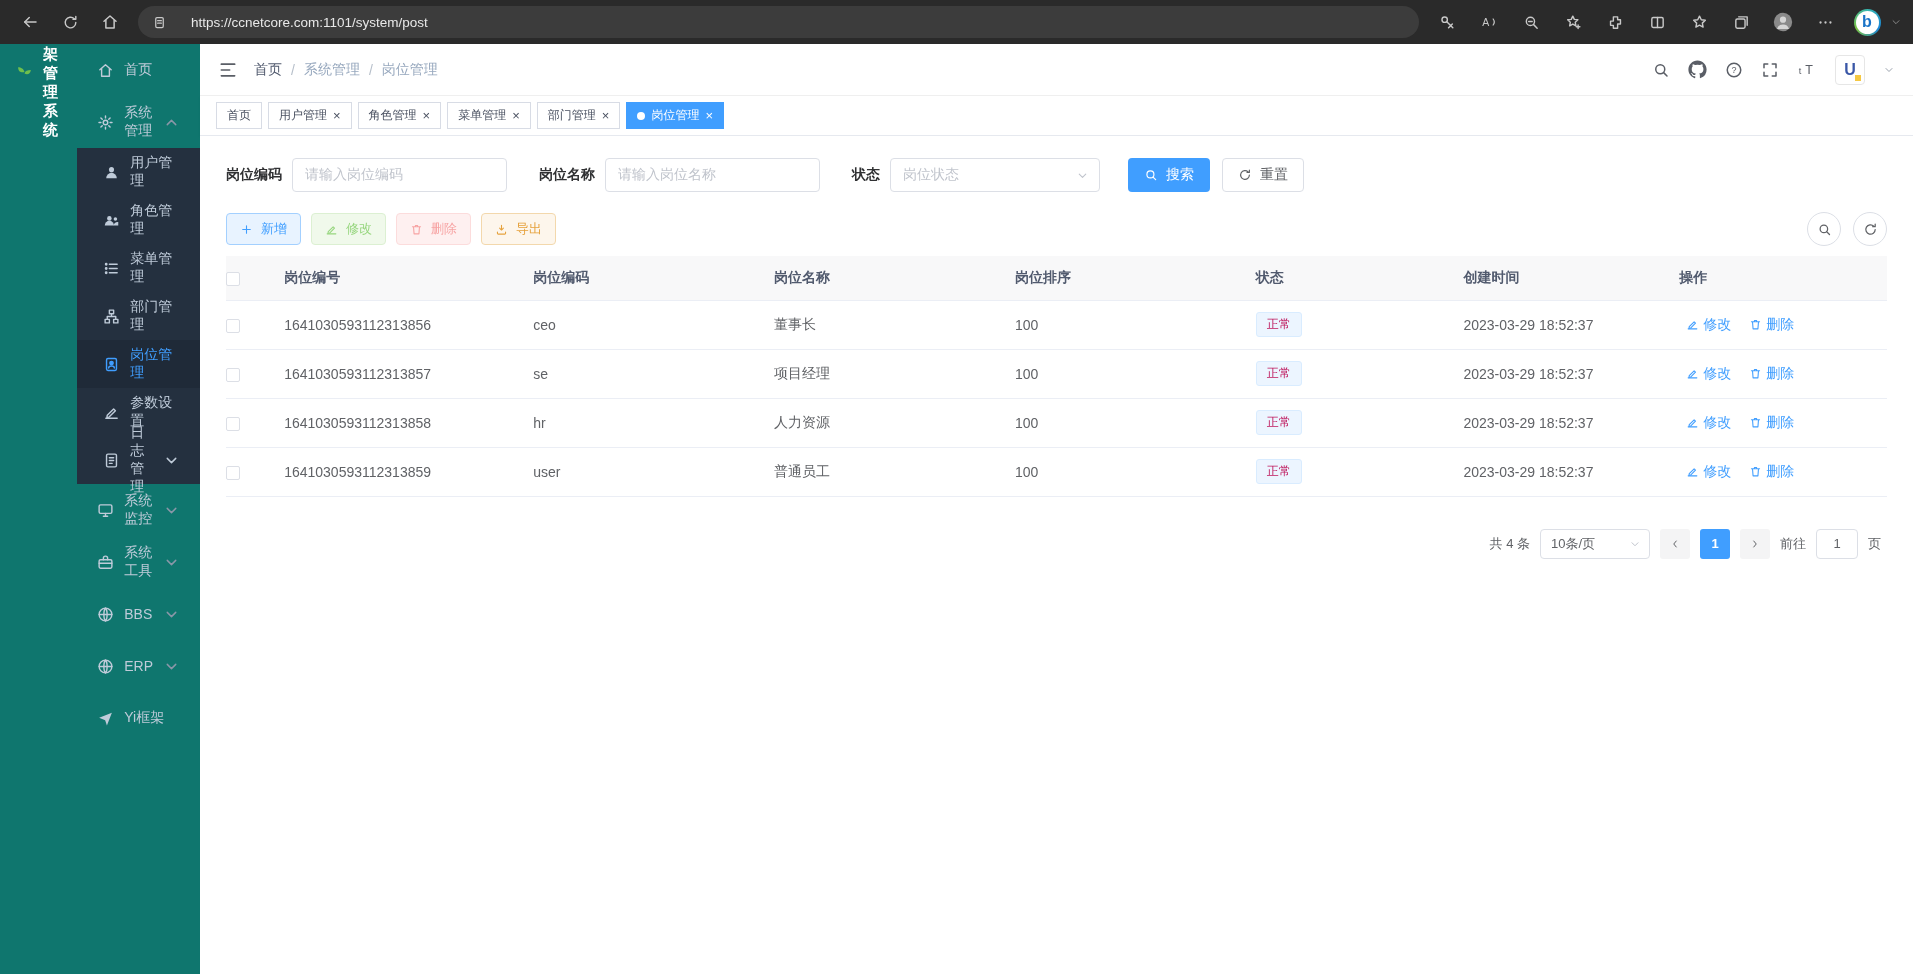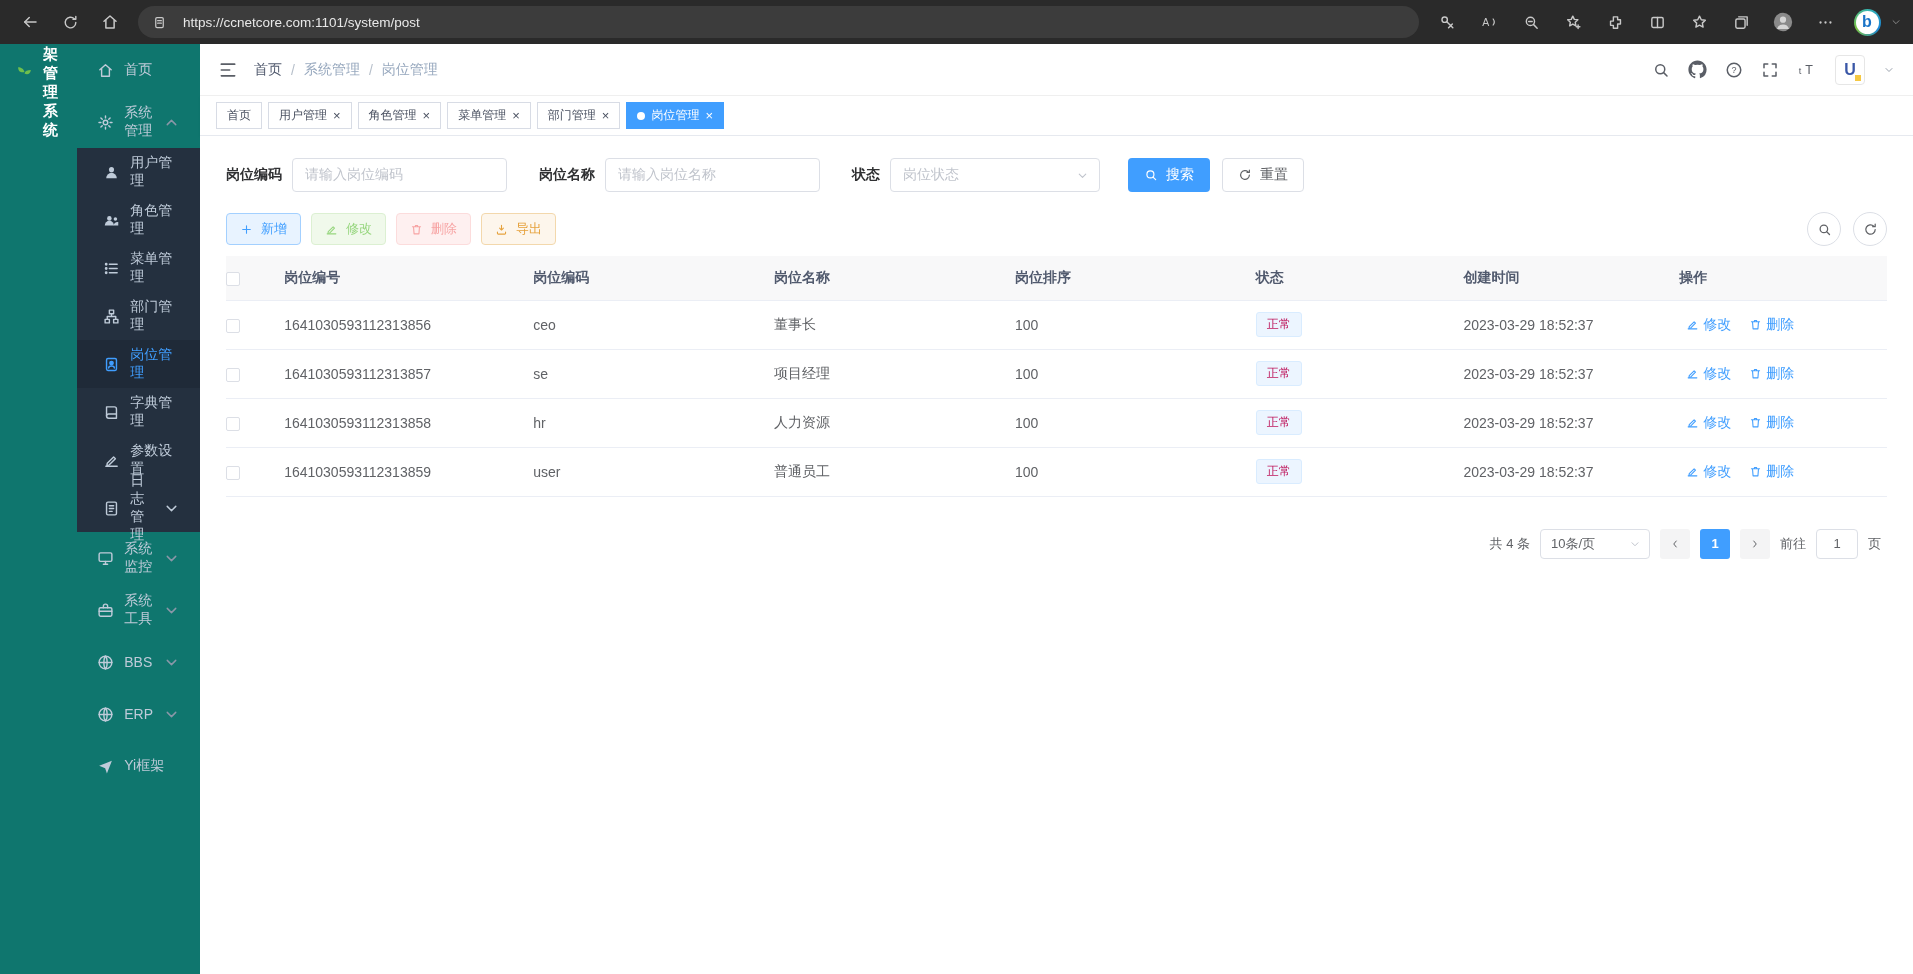--- a/index.html
+++ b/index.html
@@ -8,21 +8,21 @@
     font-family:"Liberation Sans","DejaVu Sans",sans-serif}
   svg{display:block}
   .icon{stroke:currentColor;fill:none;stroke-width:2;stroke-linecap:round;stroke-linejoin:round}
 
   
   .browser-bar{height:44px;background:#2a2a2a;display:flex;align-items:center;padding:0 12px;color:#c8c8c8}
   .b-left{display:flex;align-items:center;gap:4px}
   .bicon{width:36px;height:32px;display:flex;align-items:center;justify-content:center;
     background:none;border:none;color:#c8c8c8;border-radius:6px;cursor:pointer}
   .url-bar{flex:1;height:32px;margin:0 10px;background:#3c3c3c;border-radius:16px;
-    display:flex;align-items:center;gap:16px;padding:0 14px;min-width:0;cursor:text}
+    display:flex;align-items:center;gap:24px;padding:0 14px;min-width:0;cursor:text}
   .url-text{color:#e8e8e8;font-size:13.5px;white-space:nowrap;overflow:hidden}
   .b-right{display:flex;align-items:center;gap:6px}
   .bing{width:27px;height:27px;border-radius:50%;color:#1a73c7;font-weight:bold;font-size:16px;
     display:flex;align-items:center;justify-content:center;
     background:linear-gradient(#fff,#fff) padding-box,conic-gradient(#37b6ae,#1a86d8,#7ac143,#37b6ae) border-box;
     border:2px solid transparent}
 
   
   .app{display:flex;height:930px}
   .sidebar{width:200px;background:#0f766e;color:#bfcbd9;flex-shrink:0;display:flex;flex-direction:row;overflow:hidden}
@@ -268,27 +268,20 @@
             </svg>
           <span>部门管理</span>
         </div>
         <div class="s-item active">
           <svg class="mi icon" viewBox="0 0 24 24">
               <rect x="5" y="3.5" width="14" height="17" rx="2"></rect>
               <circle cx="12" cy="10" r="2.4" style="fill:currentColor"></circle>
               <path d="M8 17c0-2 2-3 4-3s4 1 4 3"></path>
             </svg>
           <span>岗位管理</span>
-        </div>
-        <div class="s-item">
-          <svg class="mi icon" viewBox="0 0 24 24">
-              <path d="M5 4h11a3 3 0 0 1 3 3v13H8a3 3 0 0 1-3-3z"></path>
-              <path d="M5 17a3 3 0 0 1 3-3h11"></path>
-            </svg>
-          <span>字典管理</span>
         </div>
         <div class="s-item">
           <svg class="mi icon" viewBox="0 0 24 24">
               <path d="M4 20h16"></path>
               <path d="M6 16L15 7l2.5 2.5L8.5 18.5 5.5 19z"></path>
             </svg>
           <span>参数设置</span>
         </div>
         <div class="s-item">
           <svg class="mi icon" viewBox="0 0 24 24">

